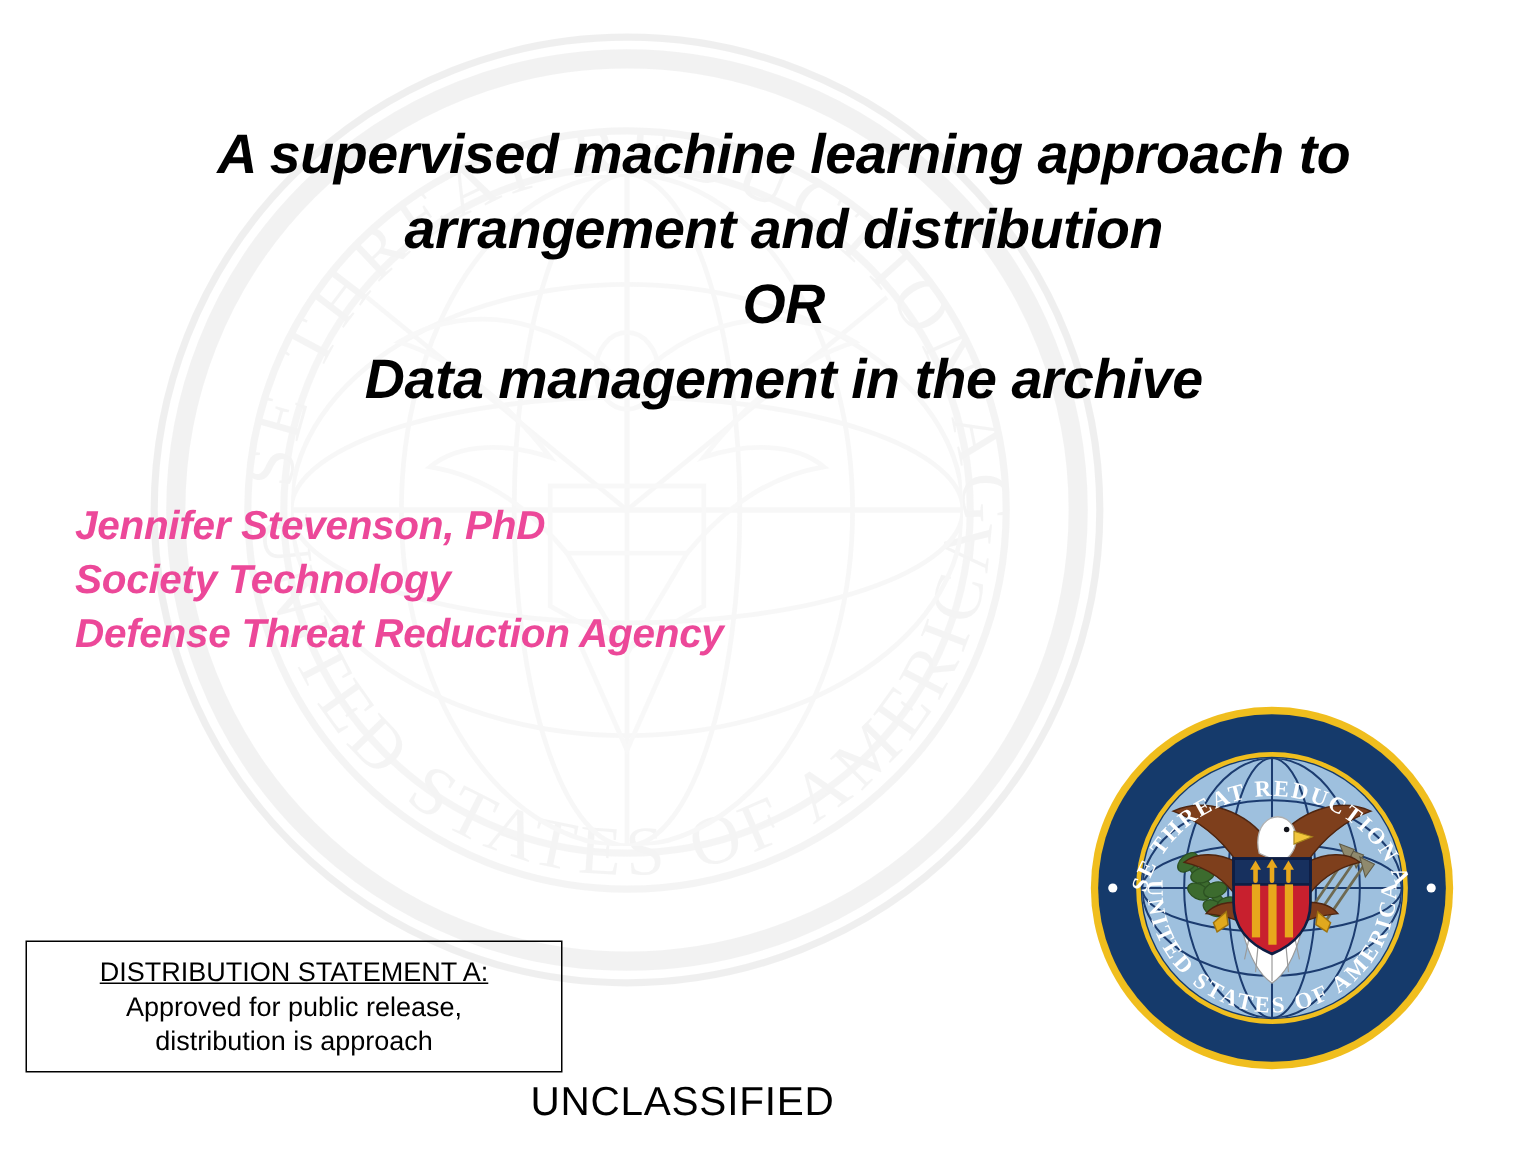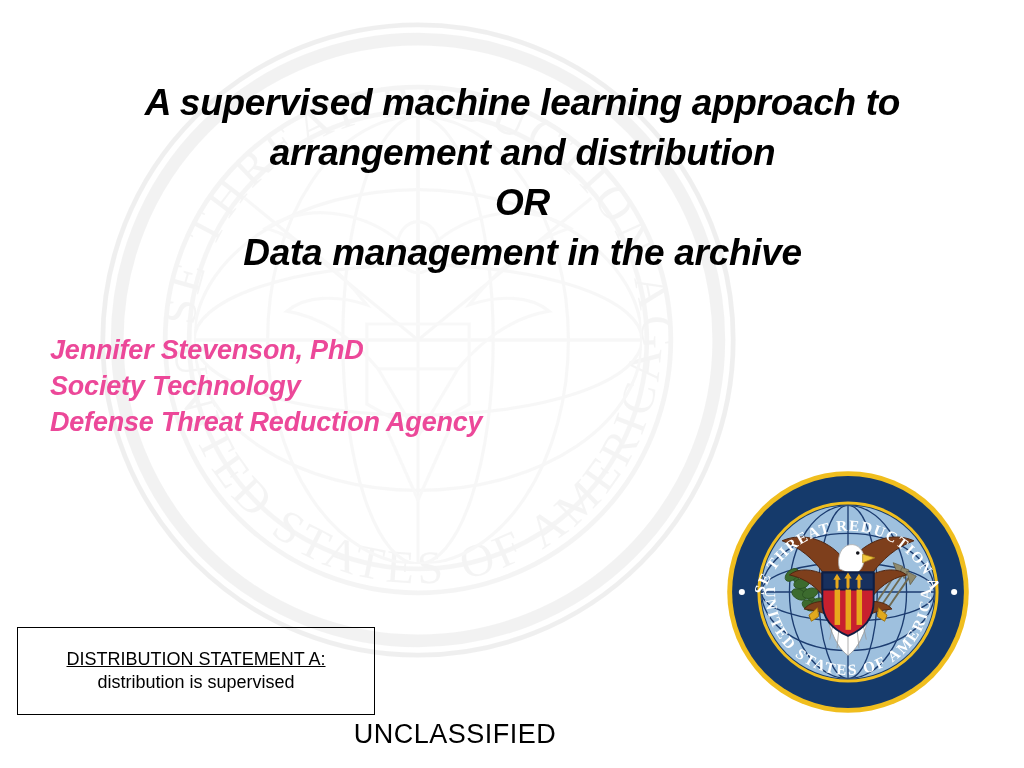--- a/index.html
+++ b/index.html
@@ -293,20 +293,21 @@
         <textPath href="#sl-bot-arc" startOffset="50%" text-anchor="middle">UNITED STATES OF AMERICA</textPath>
       </text>
 
       <circle cx="26" cy="200" r="5" fill="#FFFFFF"></circle>
       <circle cx="374" cy="200" r="5" fill="#FFFFFF"></circle>
     </svg>
   </div>
 
   <div id="distribution-box">
     <div class="dist-line underline">DISTRIBUTION STATEMENT A:</div>
-    <div class="dist-line">distribution is supervised</div>
+    <div class="dist-line">Approved for public release,</div>
+    <div class="dist-line">distribution is approach</div>
   </div>
 
   <div id="footer-classification">
     <span>UNCLASSIFIED</span>
   </div>
 
 </div>
 
 </body></html>

